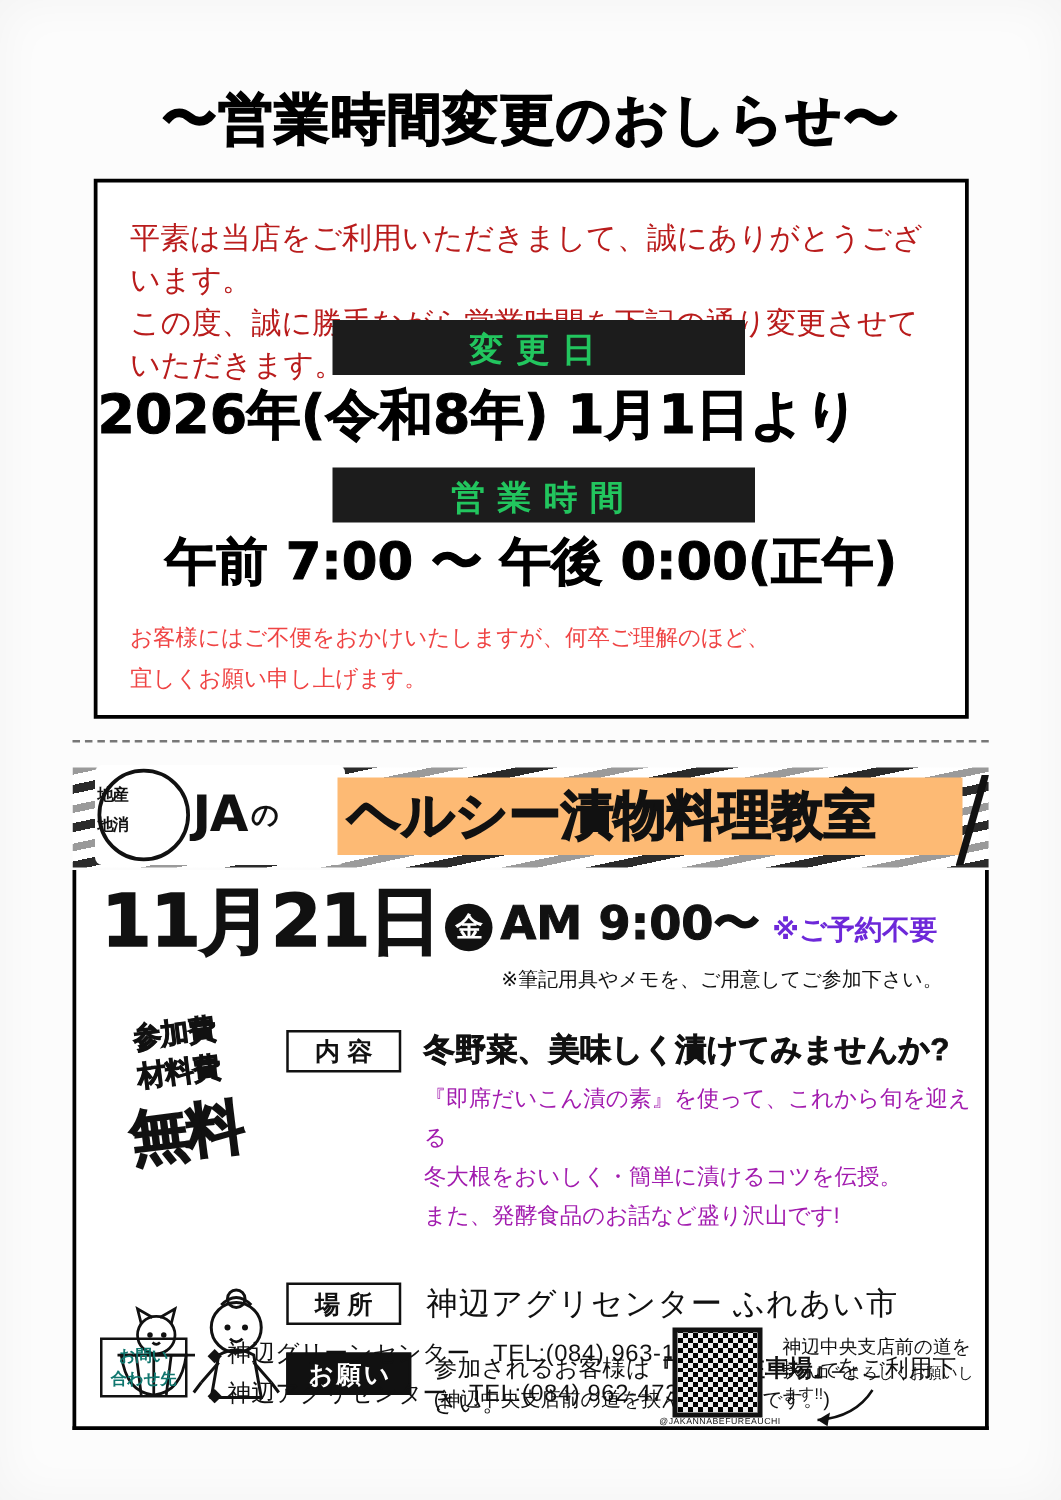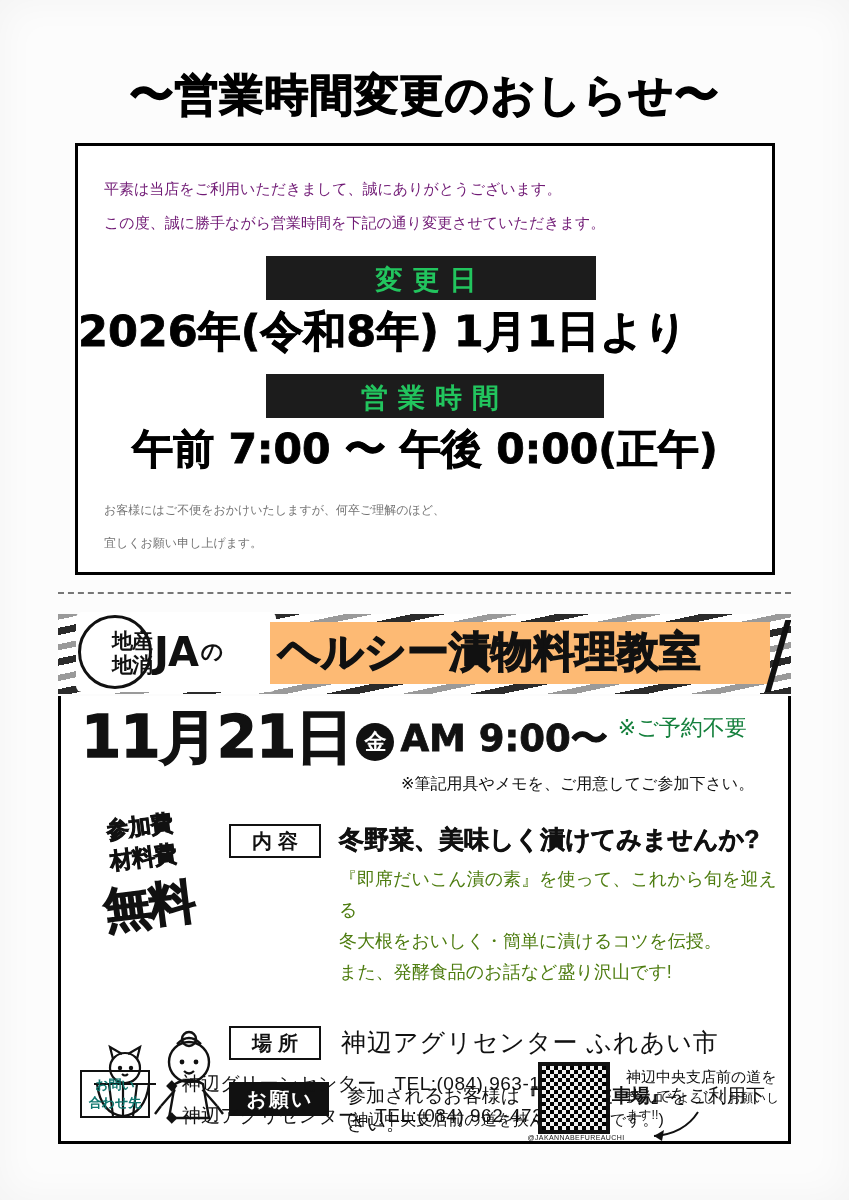--- a/index.html
+++ b/index.html
@@ -45,25 +45,24 @@
     border: 3px solid #000;
     box-sizing: border-box;
     background: #fff;
   }
 
   .notice-lead {
     position: absolute;
     top: 28px;
     left: 26px;
     width: 650px;
-    font-size: 15px;
+    font-size: 24px;
     line-height: 34px;
     letter-spacing: 0px;
-    color: #701a75;
-    font-family: Liberation Mono, monospace;
+    color: #b91c1c;
   }
 
   .black-bar {
     background: #1c1c1c;
     color: #22c55e;
     text-align: center;
     font-weight: bold;
     letter-spacing: 10px;
     font-size: 27px;
     padding: 6px 0 8px 0;
@@ -105,23 +104,23 @@
     font-weight: bold;
     color: #000;
     -webkit-text-stroke: 0.8px #000;
     font-family: "DejaVu Sans", "Liberation Sans", sans-serif;
   }
   .notice-foot {
     position: absolute;
     top: 348px;
     left: 26px;
     width: 650px;
-    font-size: 12px;
+    font-size: 18px;
     line-height: 33px;
-    color: #737373;
+    color: #ef4444;
   }
 
   
   .divider {
     position: absolute;
     top: 592px;
     left: 58px;
     width: 733px;
     height: 0;
     border-top: 2px dashed #777;
@@ -176,22 +175,22 @@
   }
   .chisan-circle .ring {
     position: absolute;
     inset: 0;
     border: 3px solid #111;
     border-radius: 50%;
   }
   .chisan-circle .l1, .chisan-circle .l2 {
     position: absolute;
     left: 0; right: 0;
-    text-align: right;
-    font-size: 21px;
+    text-align: left;
+    font-size: 13px;
     font-weight: bold;
     color: #111;
     letter-spacing: -1px;
   }
   .chisan-circle .l1 { top: 12px; }
   .chisan-circle .l2 { top: 36px; }
   .ja-text {
     font-size: 40px;
     font-weight: bold;
     letter-spacing: -1px;
@@ -272,23 +271,23 @@
   .time-big {
     font-size: 37px;
     font-weight: bold;
     color: #111;
     margin-bottom: 2px;
     -webkit-text-stroke: 0.8px #111;
     font-family: "DejaVu Sans", sans-serif;
   }
   .no-reserve {
     font-size: 22px;
-    font-weight: normal;
-    color: #15803d;
-    margin: 0 0 23px 10px;
+    font-weight: bold;
+    color: #6d28d9;
+    margin: 0 0 7px 10px;
   }
   .bring-note {
     position: absolute;
     top: 78px;
     left: 340px;
     font-size: 16px;
     color: #111;
   }
 
   
@@ -362,21 +361,21 @@
     color: #111;
     -webkit-text-stroke: 0.6px #111;
   }
   .naiyo-body {
     position: absolute;
     top: 168px;
     left: 278px;
     width: 440px;
     font-size: 18px;
     line-height: 31px;
-    color: #4d7c0f;
+    color: #a21caf;
   }
   .basho-text {
     position: absolute;
     top: 330px;
     left: 280px;
     font-size: 25px;
     color: #111;
     letter-spacing: 1px;
   }
   .onegai-text {

